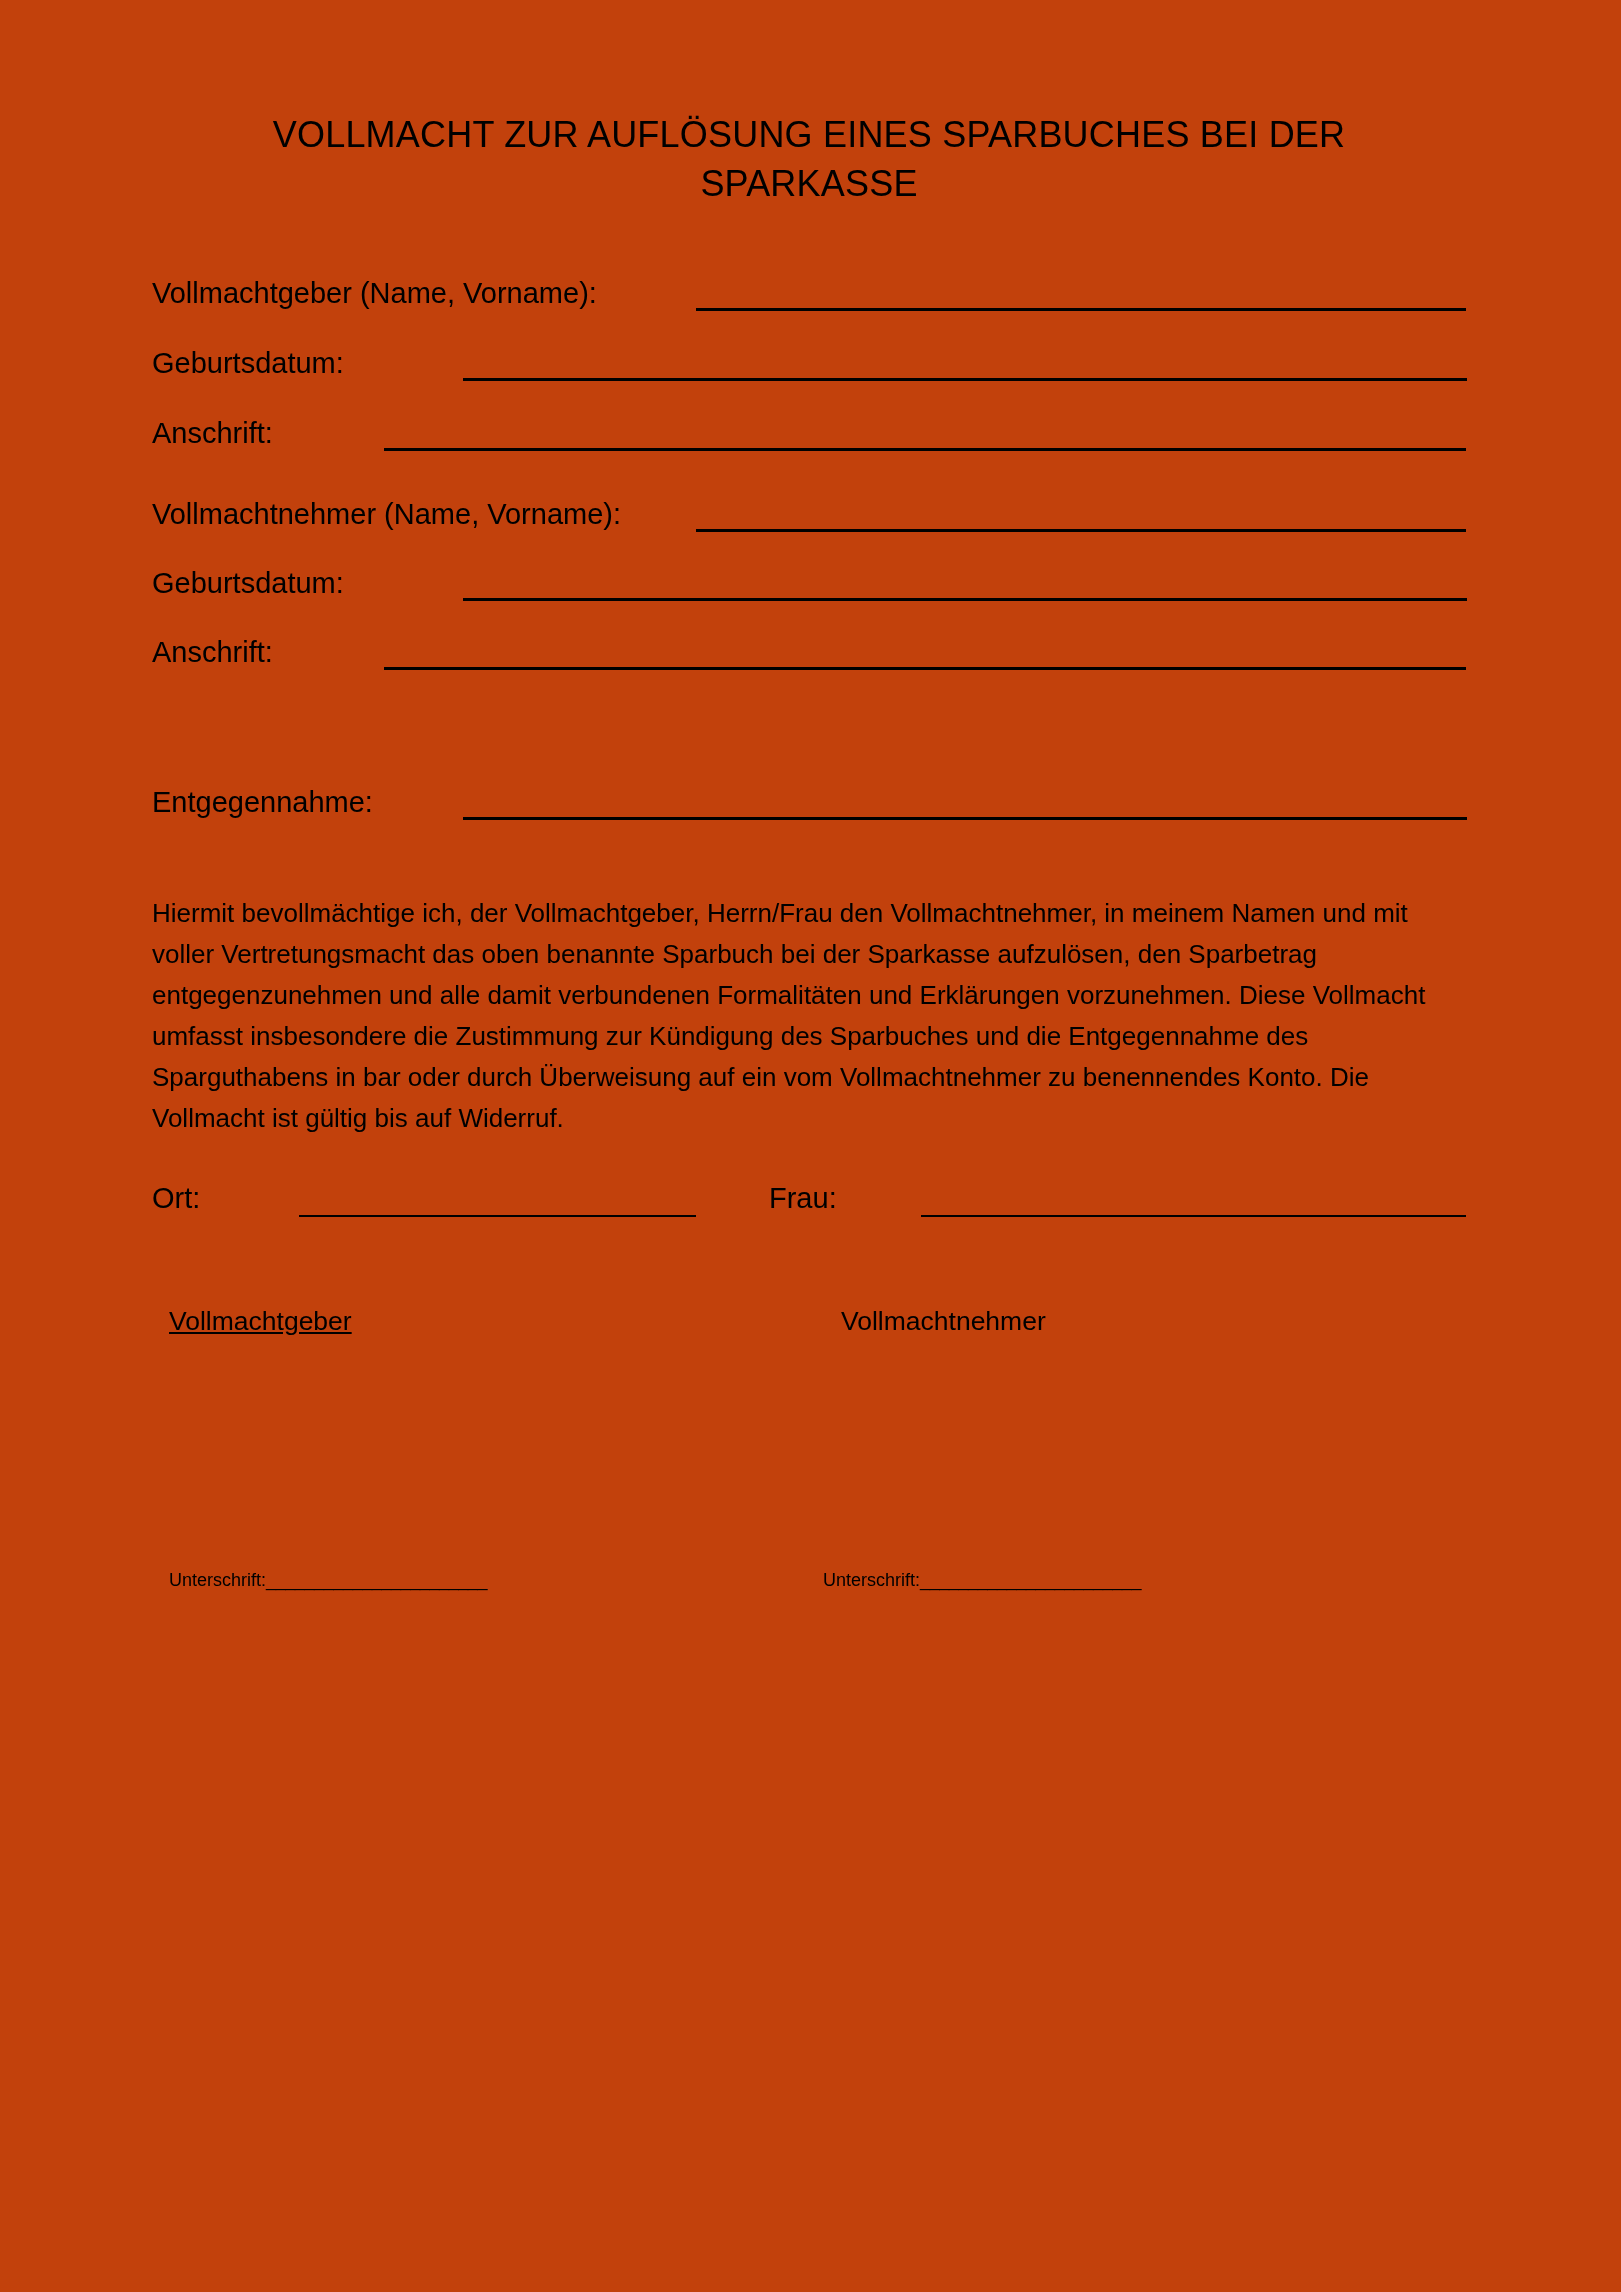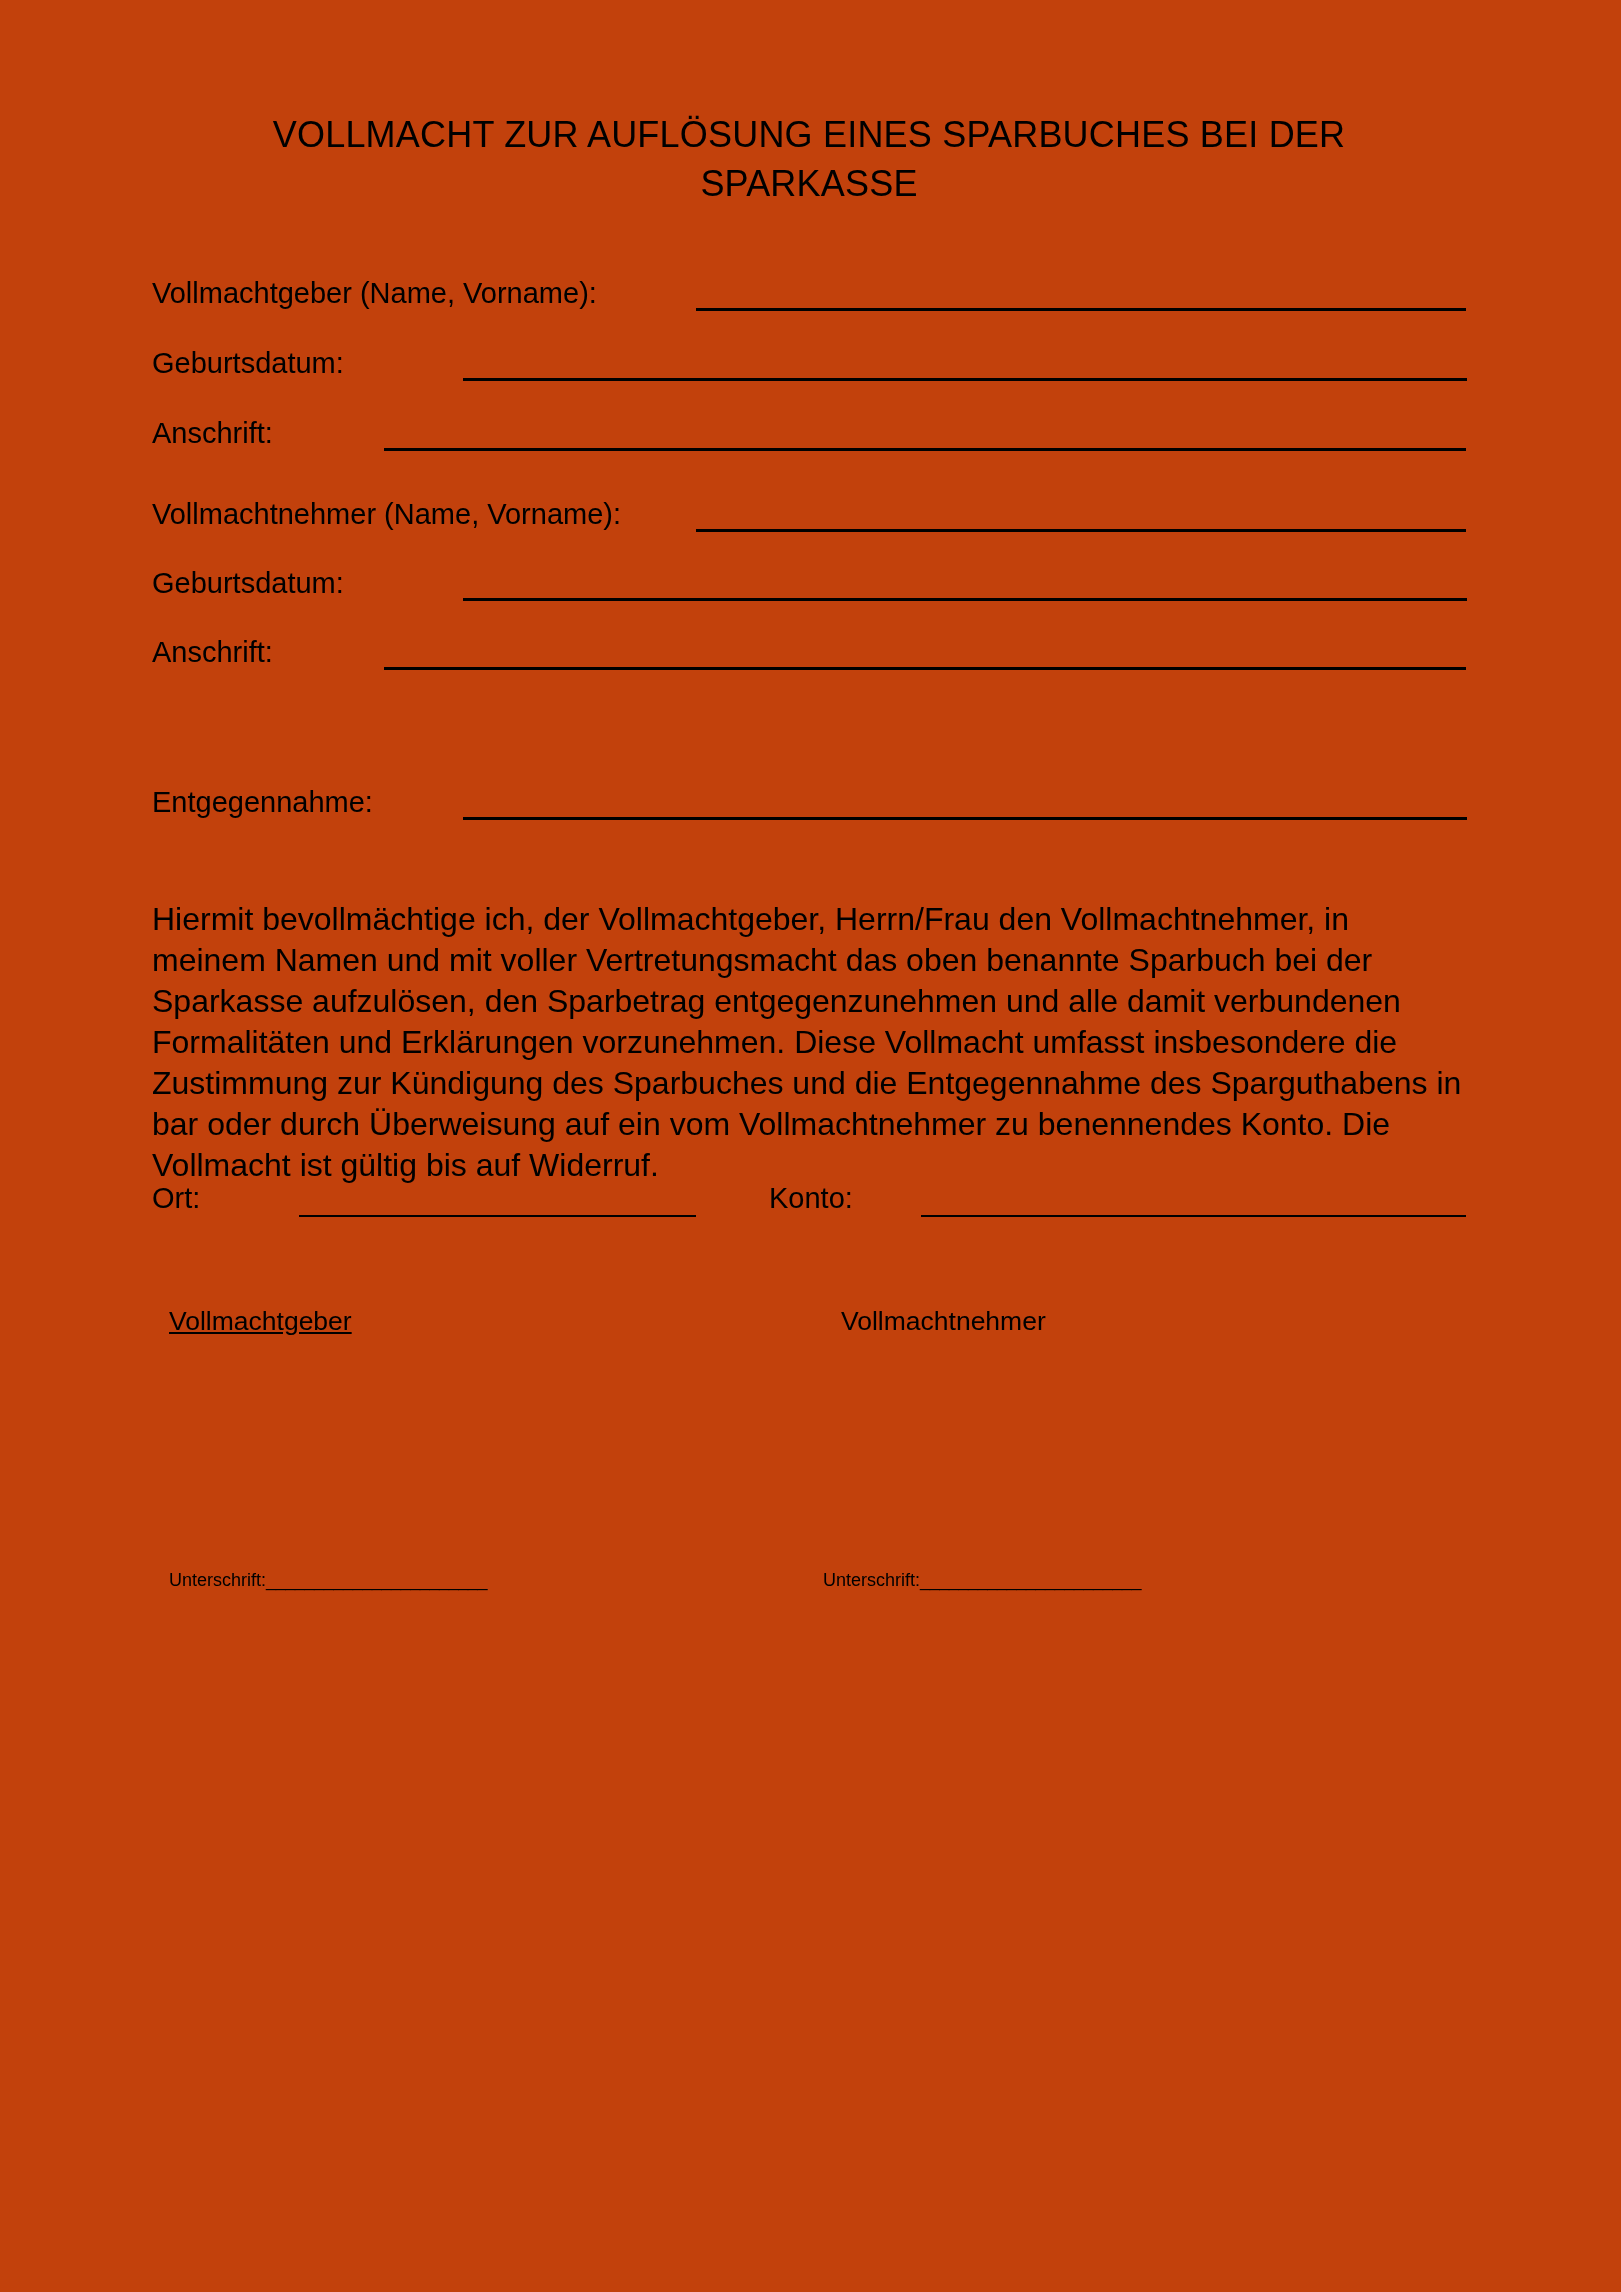--- a/index.html
+++ b/index.html
@@ -55,21 +55,21 @@
   .field-rule.thin {
     height: 2px;
   }
 
   
   .body-paragraph {
     position: absolute;
     left: 152px;
     top: 867px;
     width: 1318px;
-    font-size: 32px;
+    font-size: 26px;
     line-height: 41px;
     text-align: left;
   }
 
   
   .sig-label {
     position: absolute;
     font-size: 26.5px;
     line-height: 33px;
     white-space: nowrap;
@@ -129,21 +129,21 @@
   </div>
 
   <p class="body-paragraph">Hiermit bevollmächtige ich, der Vollmachtgeber, Herrn/Frau den Vollmachtnehmer, in meinem Namen und mit voller Vertretungsmacht das oben benannte Sparbuch bei der Sparkasse aufzulösen, den Sparbetrag entgegenzunehmen und alle damit verbundenen Formalitäten und Erklärungen vorzunehmen. Diese Vollmacht umfasst insbesondere die Zustimmung zur Kündigung des Sparbuches und die Entgegennahme des Sparguthabens in bar oder durch Überweisung auf ein vom Vollmachtnehmer zu benennendes Konto. Die Vollmacht ist gültig bis auf Widerruf.</p>
 
   <div class="field-row" style="left:152px; top:1182px; width:1314px;">
     <span class="field-label">Ort:</span>
     <span class="field-rule thin" style="left:147px; top:33px; width:397px;"></span>
   </div>
 
   <div class="field-row" style="left:769px; top:1182px; width:697px;">
-    <span class="field-label">Konto:</span>
+    <span class="field-label">Frau:</span>
     <span class="field-rule thin" style="left:152px; top:33px; width:545px;"></span>
   </div>
 
   <span class="sig-label" style="left:169px; top:1305px;text-decoration:underline;">Vollmachtgeber</span>
 
   <span class="sig-label" style="left:841px; top:1305px;">Vollmachtnehmer</span>
 
   <span class="sig-line" style="left:169px; top:1564px;"><span>Unterschrift:</span><span class="underscores">_______________________</span></span>
 
   <span class="sig-line" style="left:823px; top:1564px;"><span>Unterschrift:</span><span class="underscores">_______________________</span></span>

